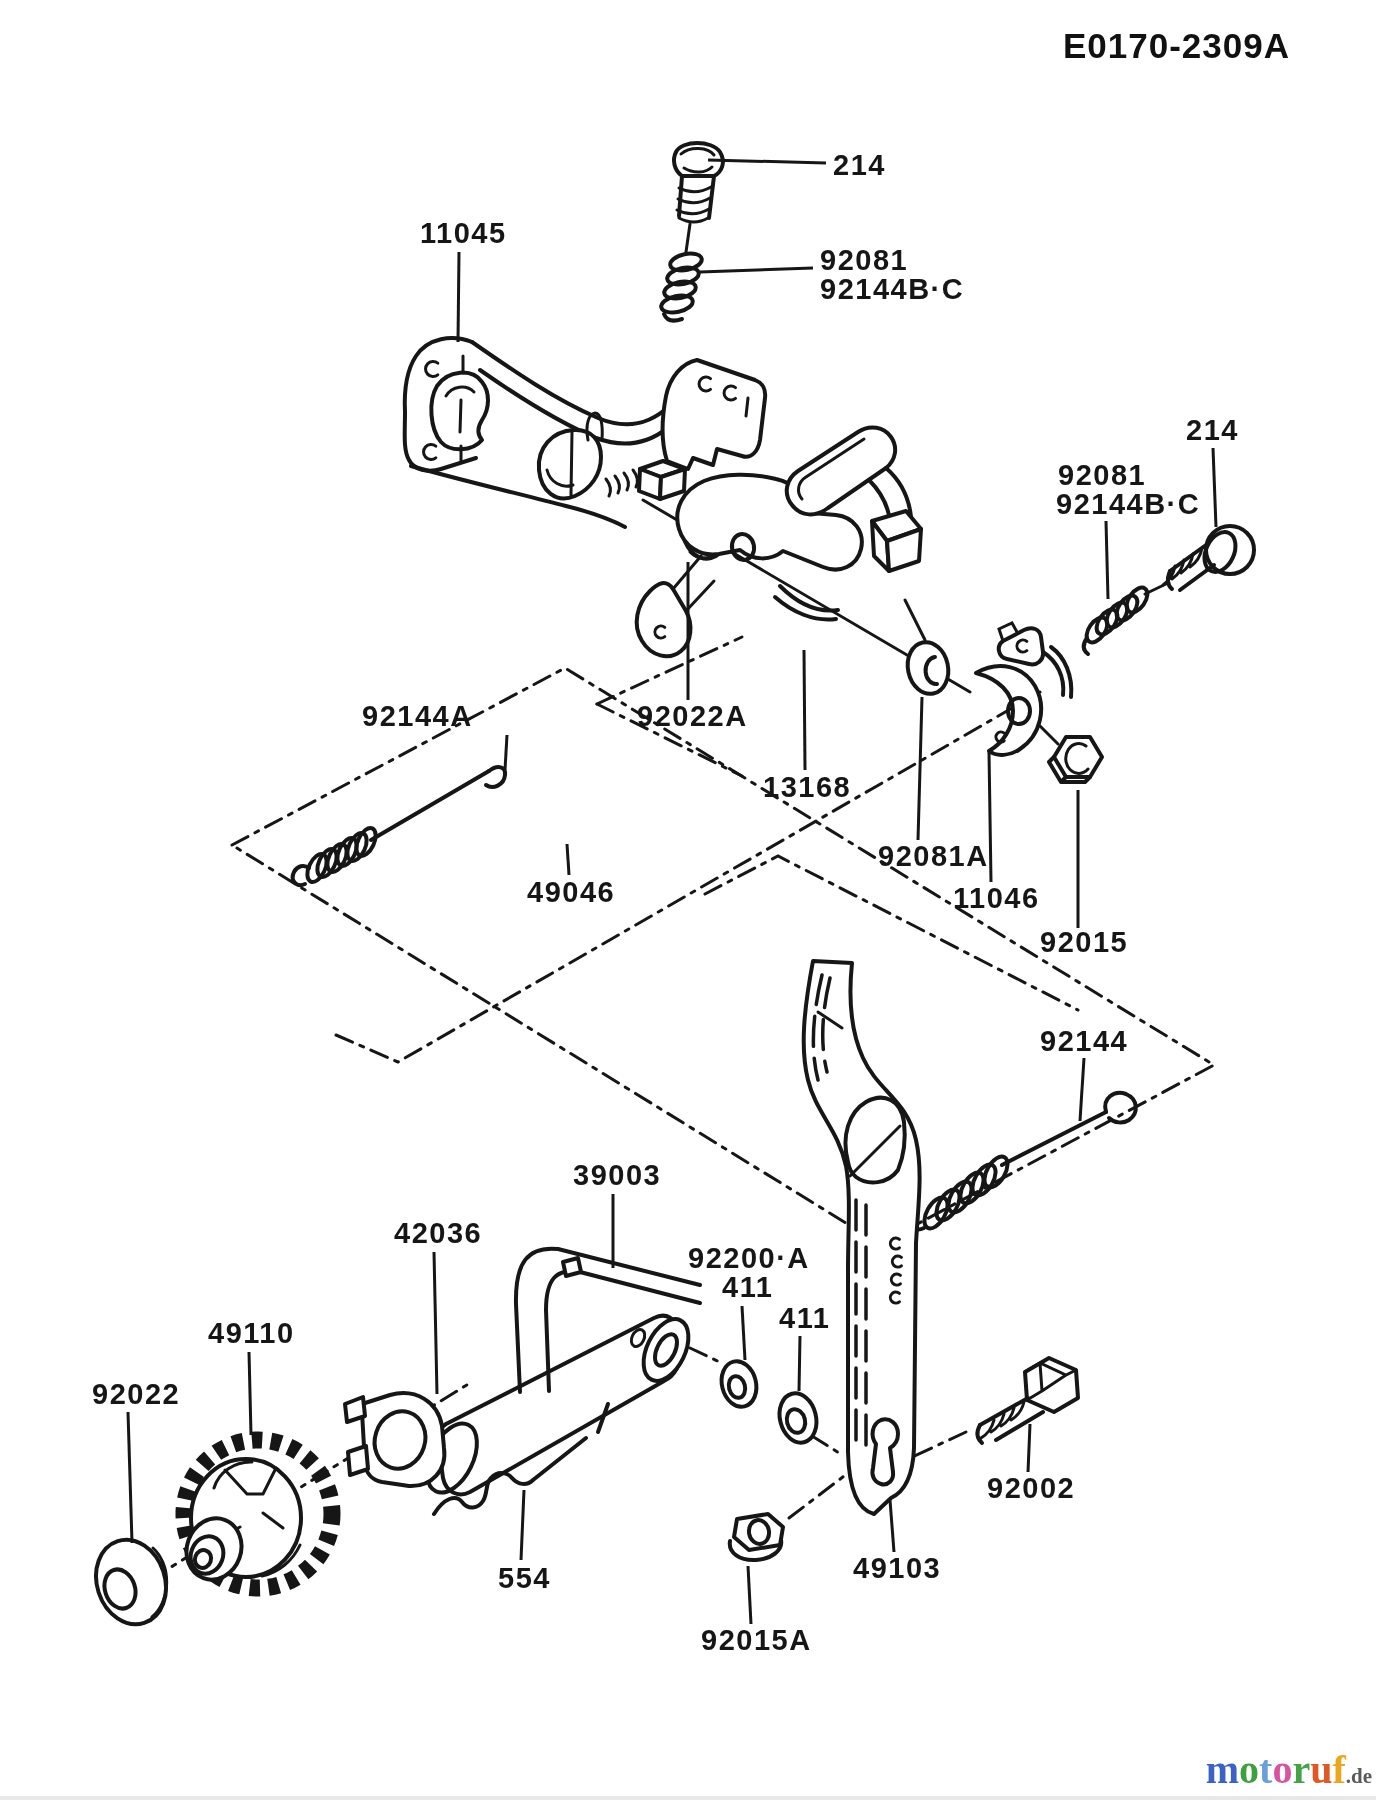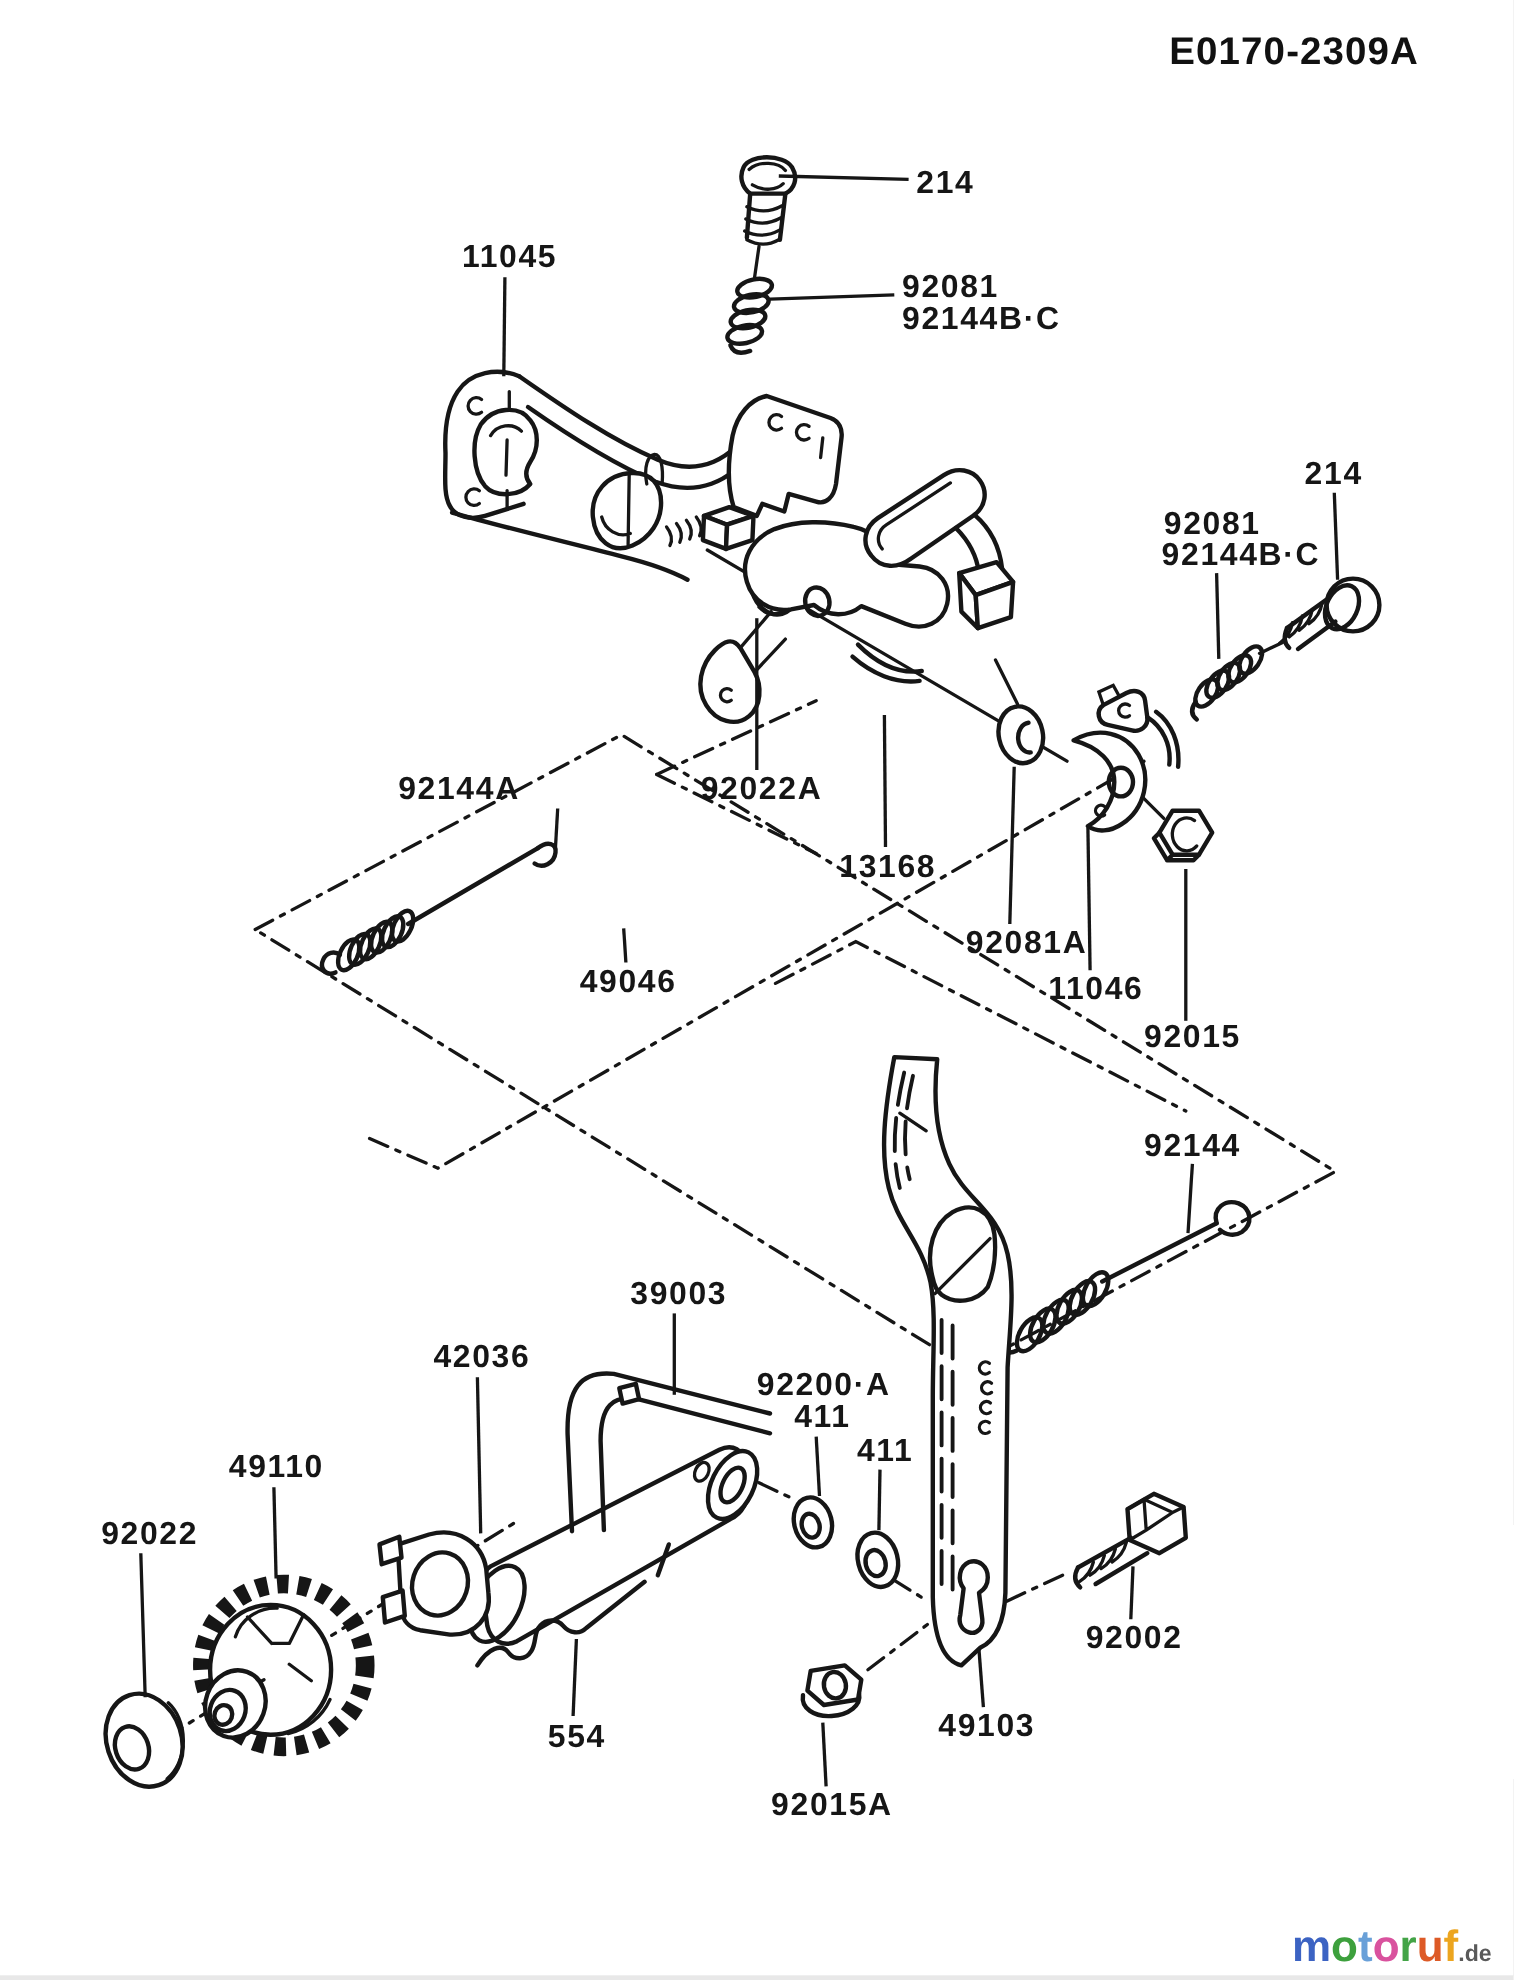--- a/index.html
+++ b/index.html
@@ -8,21 +8,21 @@
   svg{display:block}
   .p  {stroke:#161616;stroke-width:4;fill:none;stroke-linecap:round;stroke-linejoin:round;}
   .pf {stroke:#161616;stroke-width:4;fill:#ffffff;stroke-linecap:round;stroke-linejoin:round;}
   .thin{stroke:#161616;stroke-width:3;fill:none;stroke-linecap:round;}
   .dash{stroke:#161616;stroke-width:3;fill:none;stroke-dasharray:18 8 4 8;stroke-linecap:round;}
   .ldash{stroke:#161616;stroke-width:3.5;fill:none;stroke-dasharray:30 12;stroke-linecap:round;}
   .teeth{stroke:#161616;stroke-width:17;fill:none;stroke-dasharray:10.5 8.5;}
   .callout{font:bold 29px "Liberation Sans",sans-serif;letter-spacing:1.5px;fill:#161616;}
   .code{font:bold 35px "Liberation Sans",sans-serif;letter-spacing:1px;fill:#111111;}
   .leader{stroke:#161616;stroke-width:3;}
-  .watermark{position:absolute;right:20px;bottom:6px;font-family:Liberation Sans, sans-serif;
+  .watermark{position:absolute;right:4px;bottom:6px;font-family:Liberation Serif, serif;
              font-weight:bold;font-size:40px;line-height:1;user-select:none;}
   .watermark .suffix{font-size:21px;font-weight:bold;}
 </style>
 </head>
 <body>
 
 <div class="page">
 <svg id="diagram" width="1376" height="1800" viewBox="0 0 1376 1800" xmlns="http://www.w3.org/2000/svg">
 
   <text class="code" x="1063" y="58">E0170-2309A</text>

